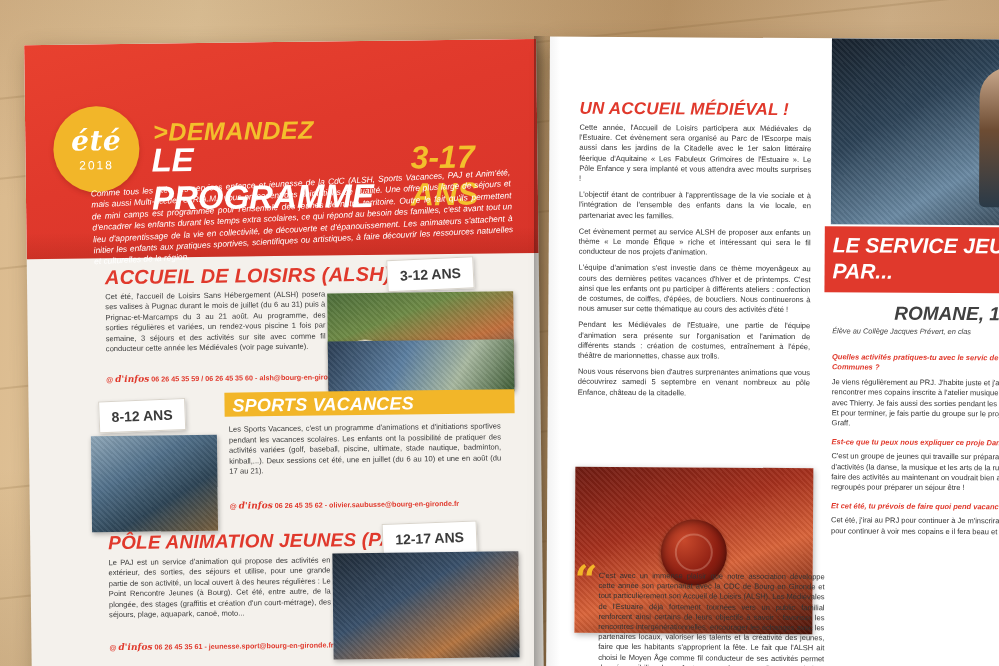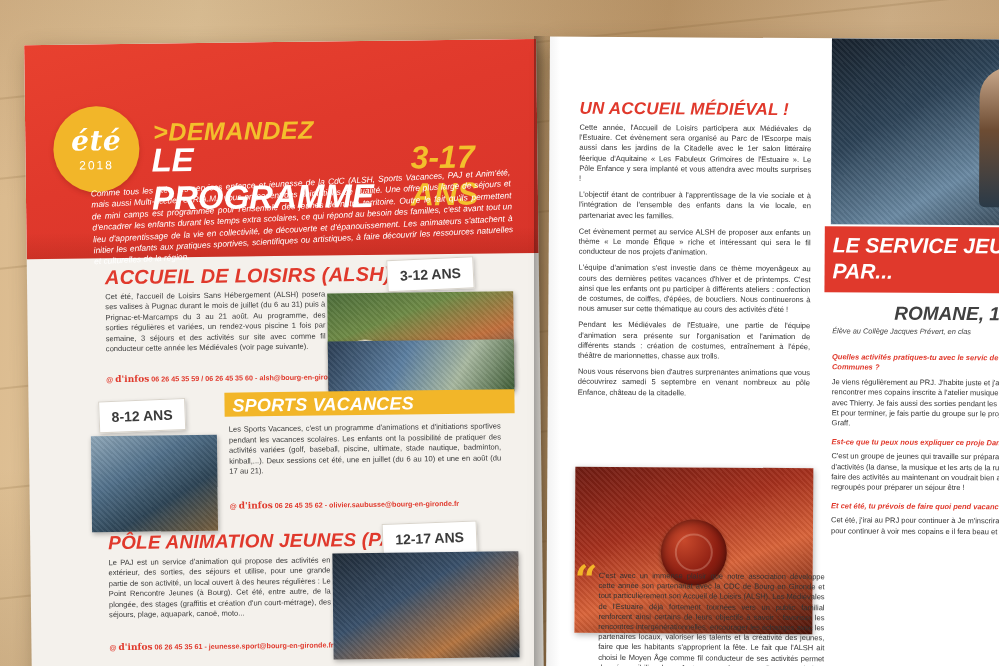--- a/index.html
+++ b/index.html
@@ -179,20 +179,21 @@
     color: #3a3a3a;
     text-align: justify;
   }
   .infos-line {
     position: absolute;
     font-size: 7.2px;
     color: #e0392c;
     font-weight: bold;
   }
   .infos-line .ital {
+    font-style: italic;
     font-family: "DejaVu Serif", serif;
     font-size: 9px;
   }
   .alsh-infos { left: 78px; top: 330px; width: 250px; }
 
   .sec-sv-band {
     position: absolute;
     left: 196px; top: 350px;
     width: 290px; height: 24px;
     background: #f2b629;

